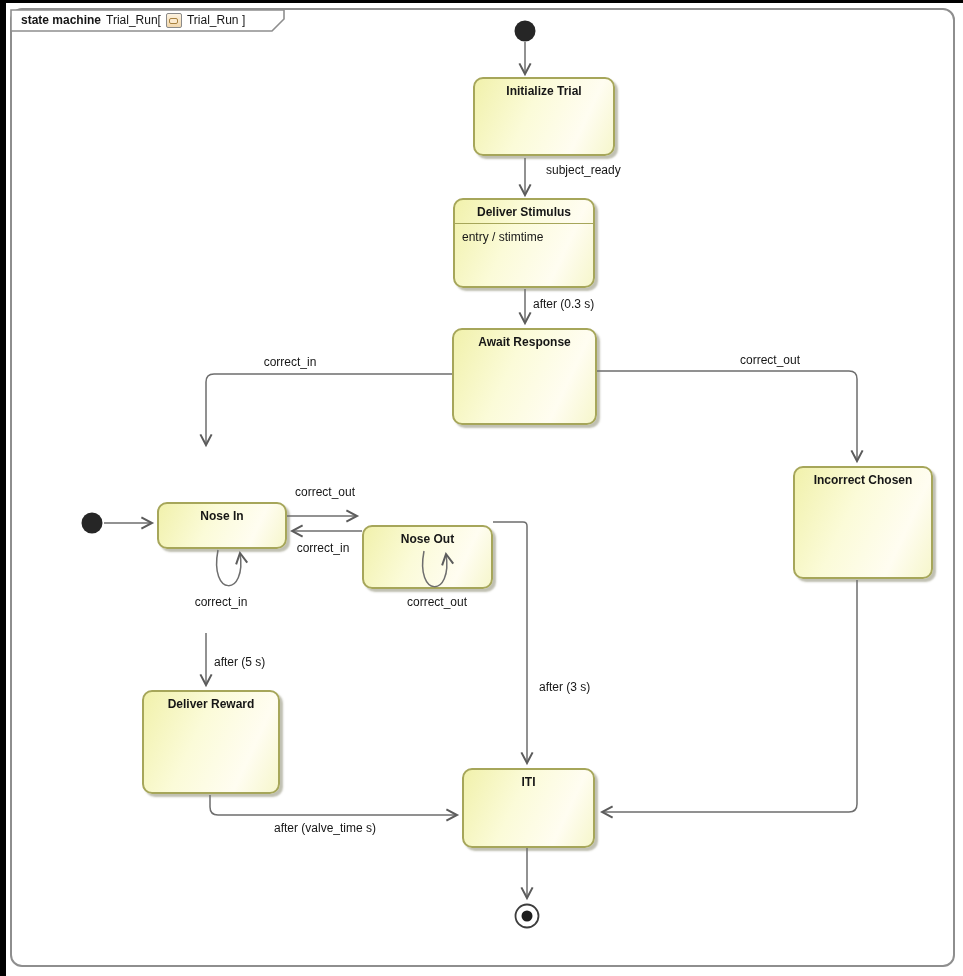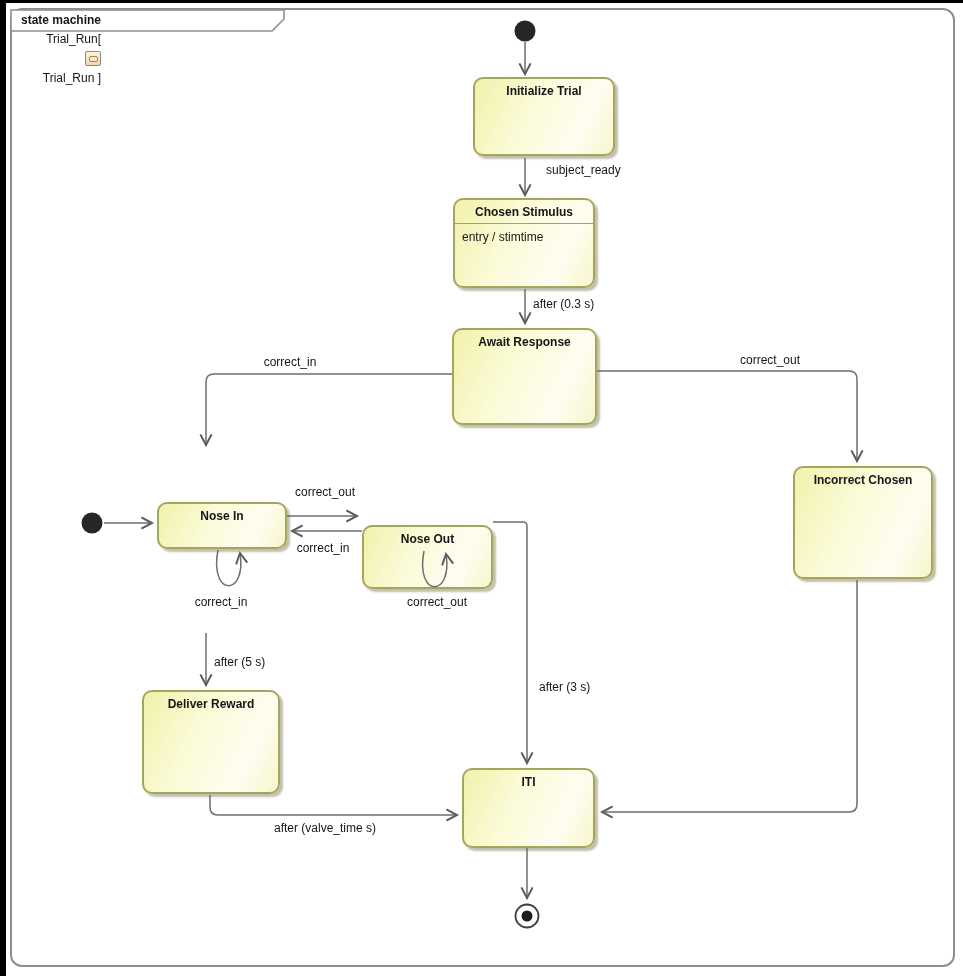--- a/index.html
+++ b/index.html
@@ -13,22 +13,22 @@
     position:relative;width:963px;height:976px;background:#ffffff;
     font-family:"Liberation Sans",sans-serif;overflow:hidden;
   }
   .edge-black-left{position:absolute;left:0;top:0;width:6px;height:100%;background:#000;z-index:6;}
   .edge-black-top{position:absolute;left:0;top:0;width:100%;height:3px;background:#000;z-index:6;}
   .frame{
     position:absolute;left:10px;top:8px;width:941px;height:955px;
     border:2px solid var(--frame-border);border-radius:12px;z-index:1;background:#fff;
   }
   .frame-title{
-    position:absolute;left:21px;top:13px;z-index:5;display:flex;align-items:flex-end;gap:5px;
-    font-size:12px;color:var(--text-color);white-space:nowrap;flex-direction:column;
+    position:absolute;left:21px;top:13px;z-index:5;display:flex;align-items:flex-start;gap:5px;
+    font-size:12px;color:var(--text-color);white-space:nowrap;
   }
   .frame-title .kw{font-weight:bold;}
   .diagram-icon{
     display:inline-flex;align-items:center;justify-content:center;
     width:14px;height:13px;border:1px solid #8a8a8a;background:linear-gradient(#fdf3e0,#f1d7ad);
     border-radius:2px;
   }
   .diagram-icon span{display:block;width:7px;height:4px;border:1px solid #a8823f;border-radius:2px;background:#fbead0;}
   .state{
     position:absolute;z-index:2;box-sizing:border-box;
@@ -59,21 +59,21 @@
   <div class="edge-black-top"></div>
 
   <div class="frame"></div>
 
 
   <div class="state" style="left:453px;top:77px;width:142px;height:79px;margin-left:20px;">
     <div class="title">Initialize Trial</div>
   </div>
 
   <div class="state" style="left:453px;top:198px;width:142px;height:90px;">
-    <div class="title">Chosen Stimulus</div>
+    <div class="title">Deliver Stimulus</div>
     <div class="sep"></div>
     <div class="body-text">entry / stimtime</div>
   </div>
 
   <div class="state" style="left:452px;top:328px;width:145px;height:97px;">
     <div class="title">Await Response</div>
   </div>
 
   <div class="state" style="left:157px;top:502px;width:130px;height:47px;">
     <div class="title">Nose In</div>

